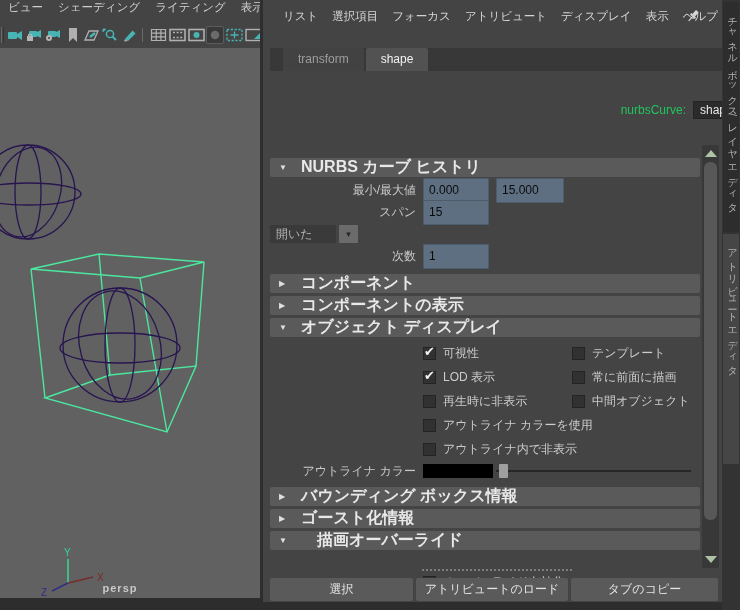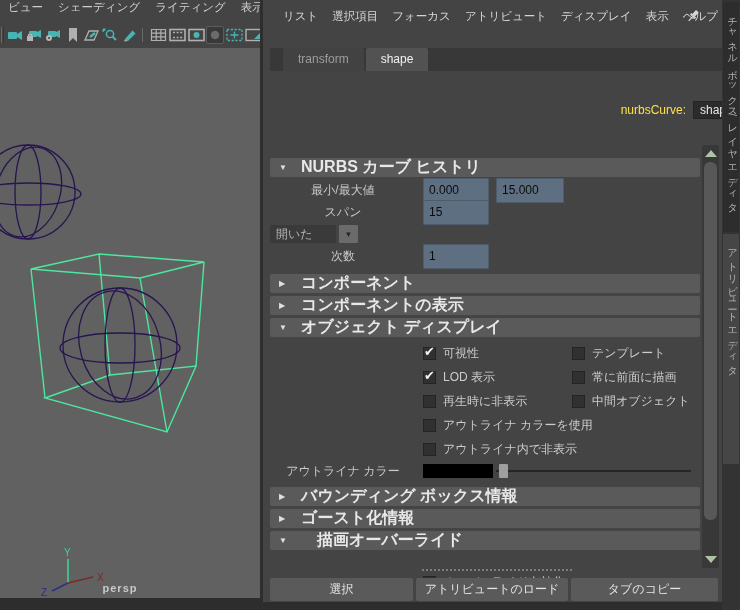--- a/index.html
+++ b/index.html
@@ -24,32 +24,32 @@
   #ae { position:absolute; left:263px; top:0; width:459px; height:602px; background:#444444; }
   .ae-menubar { height:30px; display:flex; align-items:center; gap:14px; padding:2px 0 0 20px; }
   .ae-menubar .mi { font-size:11.5px; color:#d8d8d8; white-space:nowrap; }
   .pin { position:absolute; right:22px; top:9px; width:14px; height:14px; }
   .ae-tabbar { position:absolute; left:7px; top:48px; width:452px; height:23px; background:#383838; display:flex; align-items:stretch; padding-left:13px; }
   .ae-tab { padding:0 15px; font-size:12px; line-height:23px; border-radius:2px 2px 0 0; }
   .ae-tab.inactive { background:#424242; color:#9d9d9d; margin-right:2px; }
   .ae-tab.active { background:#525252; color:#f2f2f2; }
 
   .node-row { position:absolute; left:270px; top:75px; width:452px; height:72px; }
-  .node-lbl { position:absolute; left:0; top:28px; width:153px; text-align:right; font-size:12px; color:#fde047; }
+  .node-lbl { position:absolute; left:0; top:28px; width:153px; text-align:right; font-size:12px; color:#22c55e; }
   .node-field { position:absolute; left:160px; top:26px; width:152px; height:18px; background:#2b2b2b; border:1px solid #232323; color:#e8e8e8; font-size:12px; padding:0 6px; font-family:"Liberation Sans",sans-serif; }
   .btn { background:#5a5a5a; border:none; border-radius:2px; color:#e4e4e4; font-size:11.5px; font-family:"Liberation Sans",sans-serif; }
 
   .ae-scroll { position:absolute; left:7px; top:158px; width:432px; }
   .sec-h { height:19px; width:430px; background:#5a5a5a; border-radius:2px; display:flex; align-items:center; margin-bottom:3px; }
   .arr { width:14px; margin-left:9px; font-size:8px; color:#e0e0e0; }
   .arr.open::before { content:"▼"; }
   .arr.closed::before { content:"▶"; }
   .sec-t { font-size:16px; font-weight:bold; color:#e8e8e8; margin-left:8px; white-space:nowrap; }
   .frow { display:flex; align-items:center; height:20px; margin-bottom:2px; position:relative; }
-  .lbl { width:153px; text-align:center; padding-right:7px; font-size:12px; color:#c9c9c9; white-space:nowrap; }
+  .lbl { width:153px; text-align:right; padding-right:7px; font-size:12px; color:#c9c9c9; white-space:nowrap; }
   .nfield { width:66px; height:25px; background:#5d6f80; border:1px solid #4c5c6a; border-radius:1px; color:#0b0b0b; font-size:12px; padding:0 5px; font-family:"Liberation Sans",sans-serif; }
   .nfield.wide { width:68px; margin-left:7px; }
   .ddown { width:66px; height:18px; background:#3a3a3a; color:#b5b5b5; font-size:12px; padding:1px 6px; }
   .ddbtn { width:19px; height:18px; background:#6b6b6b; border:none; margin-left:3px; border-radius:1px; color:#262626; font-size:8px; }
   .cb { width:13px; height:13px; background:#313131; border:1px solid #242424; display:inline-block; position:relative; flex:none; }
   .cb.checked::after { content:"✔"; position:absolute; left:0px; top:-4px; font-size:13px; color:#f2f2f2; }
   .cbl { font-size:12px; color:#cccccc; margin-left:7px; white-space:nowrap; }
   .cbrow { height:22px; }
   .col2 { position:absolute; left:302px; display:flex; align-items:center; }
   .swatch { width:70px; height:14px; background:#000000; flex:none; }

